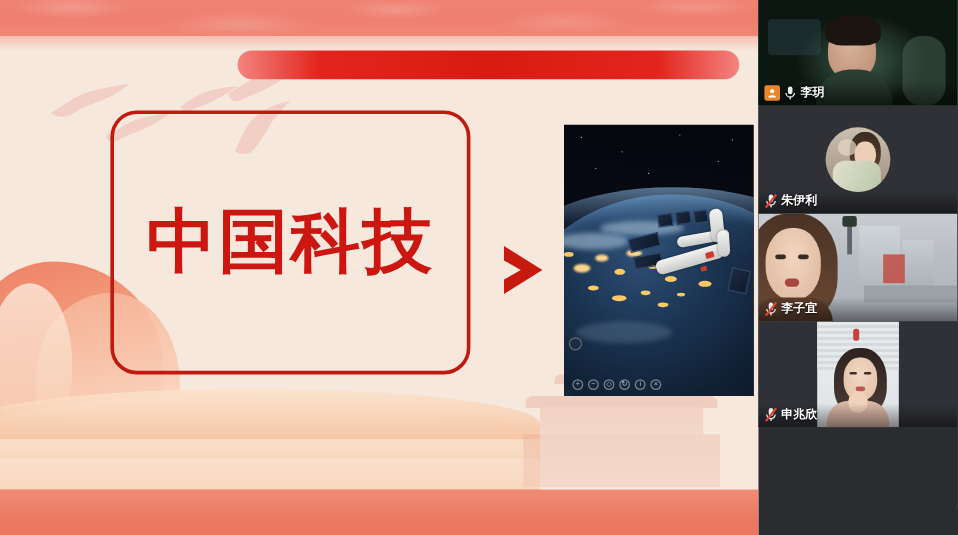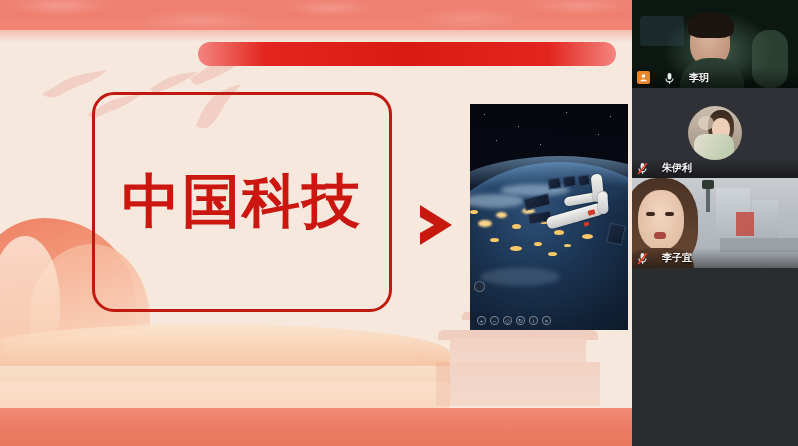--- a/index.html
+++ b/index.html
@@ -136,21 +136,21 @@
   .tile.t1 { height:88px; }
   .tile.t2 { height:90px; }
   .tile.t3 { height:90px; }
   .tile.t4 { height:90px; }
   .tile.t5 { height:88px; }
   .tile.active { box-shadow:inset 0 0 0 2px #1ea362; }
 
   .vid { position:absolute; inset:0; overflow:hidden; }
   .vid.portrait { left:49px; right:49px; }
   .tile-label { position:absolute; left:5px; bottom:4px; display:flex; align-items:center;
-      gap:14px; z-index:6; }
+      gap:3px; z-index:6; }
   .lbl-avatar { width:13px; height:13px; background:#e8872a; border-radius:2px;
       display:flex; align-items:center; justify-content:center; }
   .mic { width:11px; height:13px; position:relative; flex:0 0 auto; }
   .lbl-name { color:#fff; font-size:10px; font-weight:bold; line-height:1;
       text-shadow:0 1px 2px rgba(0,0,0,.9);
       font-family:"DejaVu Sans","Liberation Sans",sans-serif; }
   .lbl-bar { position:absolute; left:0; right:0; bottom:0; height:20px;
       background:linear-gradient(180deg,rgba(0,0,0,0),rgba(0,0,0,.45)); z-index:5; }
 
   .avatar-circle { position:absolute; left:50%; top:50%; transform:translate(-50%,-50%);
@@ -355,15 +355,40 @@
             <rect x="3.6" y="1" width="3.8" height="6.6" rx="1.9" fill="#e9eef0"></rect>
             <path d="M2 6.4 a3.5 3.5 0 0 0 7 0" stroke="#e9eef0" stroke-width="1.1" fill="none"></path>
             <rect x="5" y="9.4" width="1.1" height="2.4" fill="#e9eef0"></rect>
             <line x1="1.2" y1="12" x2="9.8" y2="1.2" stroke="#e8452f" stroke-width="1.8"></line>
           </svg>
         </div>
         <div class="lbl-name">李子宜</div>
       </div>
     </div>
 
+    <div class="tile t5">
+      <div class="vid portrait" style="background:linear-gradient(180deg,#eceff1,#dfe3e6);">
+        <div style="position:absolute;left:0;top:0;right:0;height:40px;background:repeating-linear-gradient(180deg,#e7eaec 0 3px,#d6dadd 3px 5px);"></div>
+        <div style="position:absolute;left:30px;top:6px;width:5px;height:10px;background:#c8413a;border-radius:2px;"></div>
+        <div style="position:absolute;left:14px;top:22px;width:44px;height:56px;border-radius:46% 46% 40% 40%;background:linear-gradient(180deg,#2d2220,#4a3a33);"></div>
+        <div style="position:absolute;left:22px;top:30px;width:28px;height:36px;border-radius:46%;background:radial-gradient(ellipse at 50% 40%,#f3d9c4,#e0bda4);"></div>
+        <div style="position:absolute;left:27px;top:42px;width:6px;height:2px;border-radius:2px;background:#40302a;"></div>
+        <div style="position:absolute;left:39px;top:42px;width:6px;height:2px;border-radius:2px;background:#40302a;"></div>
+        <div style="position:absolute;left:32px;top:54px;width:8px;height:4px;border-radius:4px;background:#bb5a52;"></div>
+        <div style="position:absolute;left:8px;top:66px;width:52px;height:24px;border-radius:18px 18px 0 0;background:#d9b7a6;"></div>
+        <div style="position:absolute;left:26px;top:58px;width:16px;height:18px;border-radius:8px;background:#f0d2bb;"></div>
+      </div>
+      <div class="lbl-bar"></div>
+      <div class="tile-label">
+        <div class="mic">
+          <svg viewBox="0 0 11 13" width="11" height="13">
+            <rect x="3.6" y="1" width="3.8" height="6.6" rx="1.9" fill="#e9eef0"></rect>
+            <path d="M2 6.4 a3.5 3.5 0 0 0 7 0" stroke="#e9eef0" stroke-width="1.1" fill="none"></path>
+            <rect x="5" y="9.4" width="1.1" height="2.4" fill="#e9eef0"></rect>
+            <line x1="1.2" y1="12" x2="9.8" y2="1.2" stroke="#e8452f" stroke-width="1.8"></line>
+          </svg>
+        </div>
+        <div class="lbl-name">申兆欣</div>
+      </div>
+    </div>
 
   </div>
 </div>
 
 </body></html>

